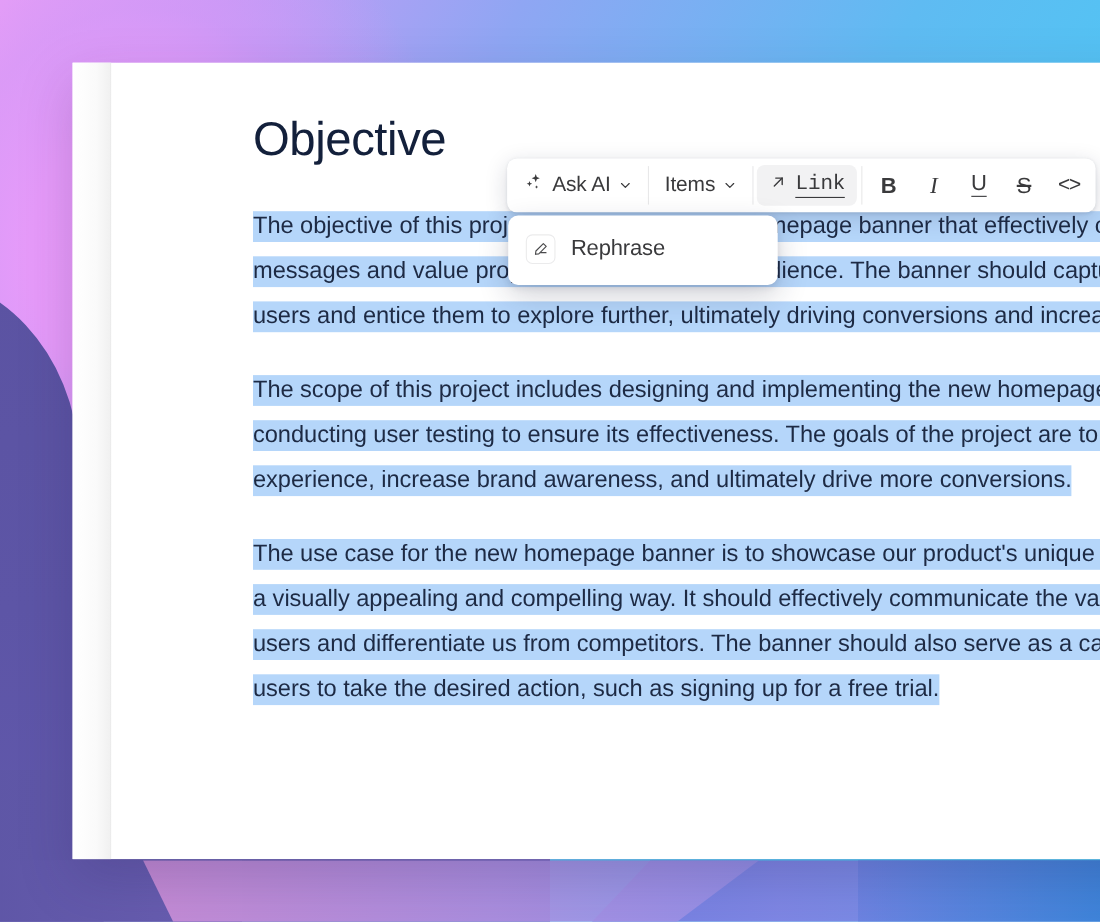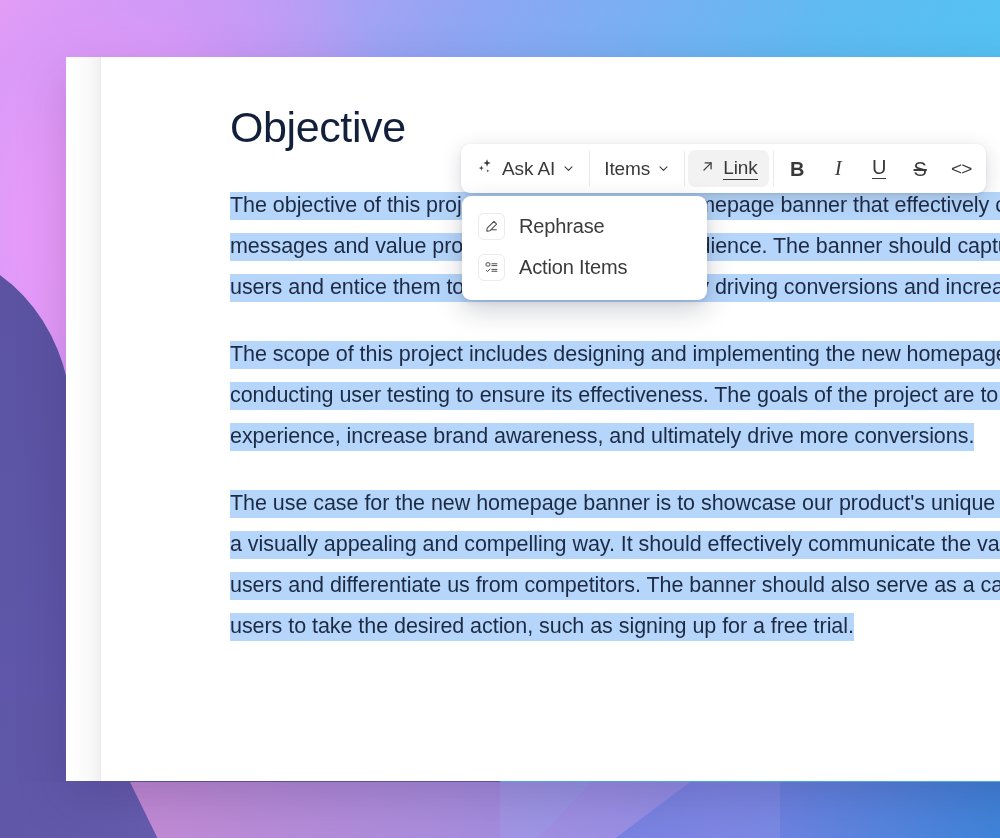--- a/index.html
+++ b/index.html
@@ -194,20 +194,21 @@
     white-space: nowrap;
     cursor: pointer;
   }
   .tb-btn.icon-only {
     width: 41px;
     padding: 0;
     justify-content: center;
   }
   .tb-btn.is-active {
     background: #f2f2f3;
+    font-family: Liberation Mono, monospace;
   }
   .tb-btn .label { line-height: 1; }
   .tb-btn .label.underlined {
     border-bottom: 1.6px solid #3a3a3c;
     padding-bottom: 2px;
   }
   .chev {
     width: 11px;
     height: 11px;
     margin-left: 1px;
@@ -358,24 +359,14 @@
       <svg width="15" height="15" viewBox="0 0 16 16" fill="none">
         <path d="M10.6 2.6l2.8 2.8-7.2 7.2-3.2.4.4-3.2 7.2-7.2z" stroke="#4a4a4c" stroke-width="1.1" stroke-linejoin="round"></path>
         <path d="M8.0 11.4h5.2" stroke="#4a4a4c" stroke-width="1.1" stroke-linecap="round"></path>
       </svg>
     </span>
     <span class="mi-label">Rephrase</span>
   </div>
 
 
 
-  <div class="menu-item">
-    <span class="ico-box">
-      <svg width="15" height="15" viewBox="0 0 16 16" fill="none">
-        <rect x="2.2" y="3.0" width="4.0" height="3.4" rx="0.9" stroke="#4a4a4c" stroke-width="1.05"></rect>
-        <path d="M2.6 11.0l1.2 1.3 2.6-2.8" stroke="#4a4a4c" stroke-width="1.05" stroke-linecap="round" stroke-linejoin="round"></path>
-        <path d="M8.4 4.0h5.4M8.4 6.0h5.4M8.4 10.0h5.4M8.4 12.0h5.4" stroke="#4a4a4c" stroke-width="1.05" stroke-linecap="round"></path>
-      </svg>
-    </span>
-    <span class="mi-label">Action Items</span>
-  </div>
 
 </div>
 
 </body></html>

